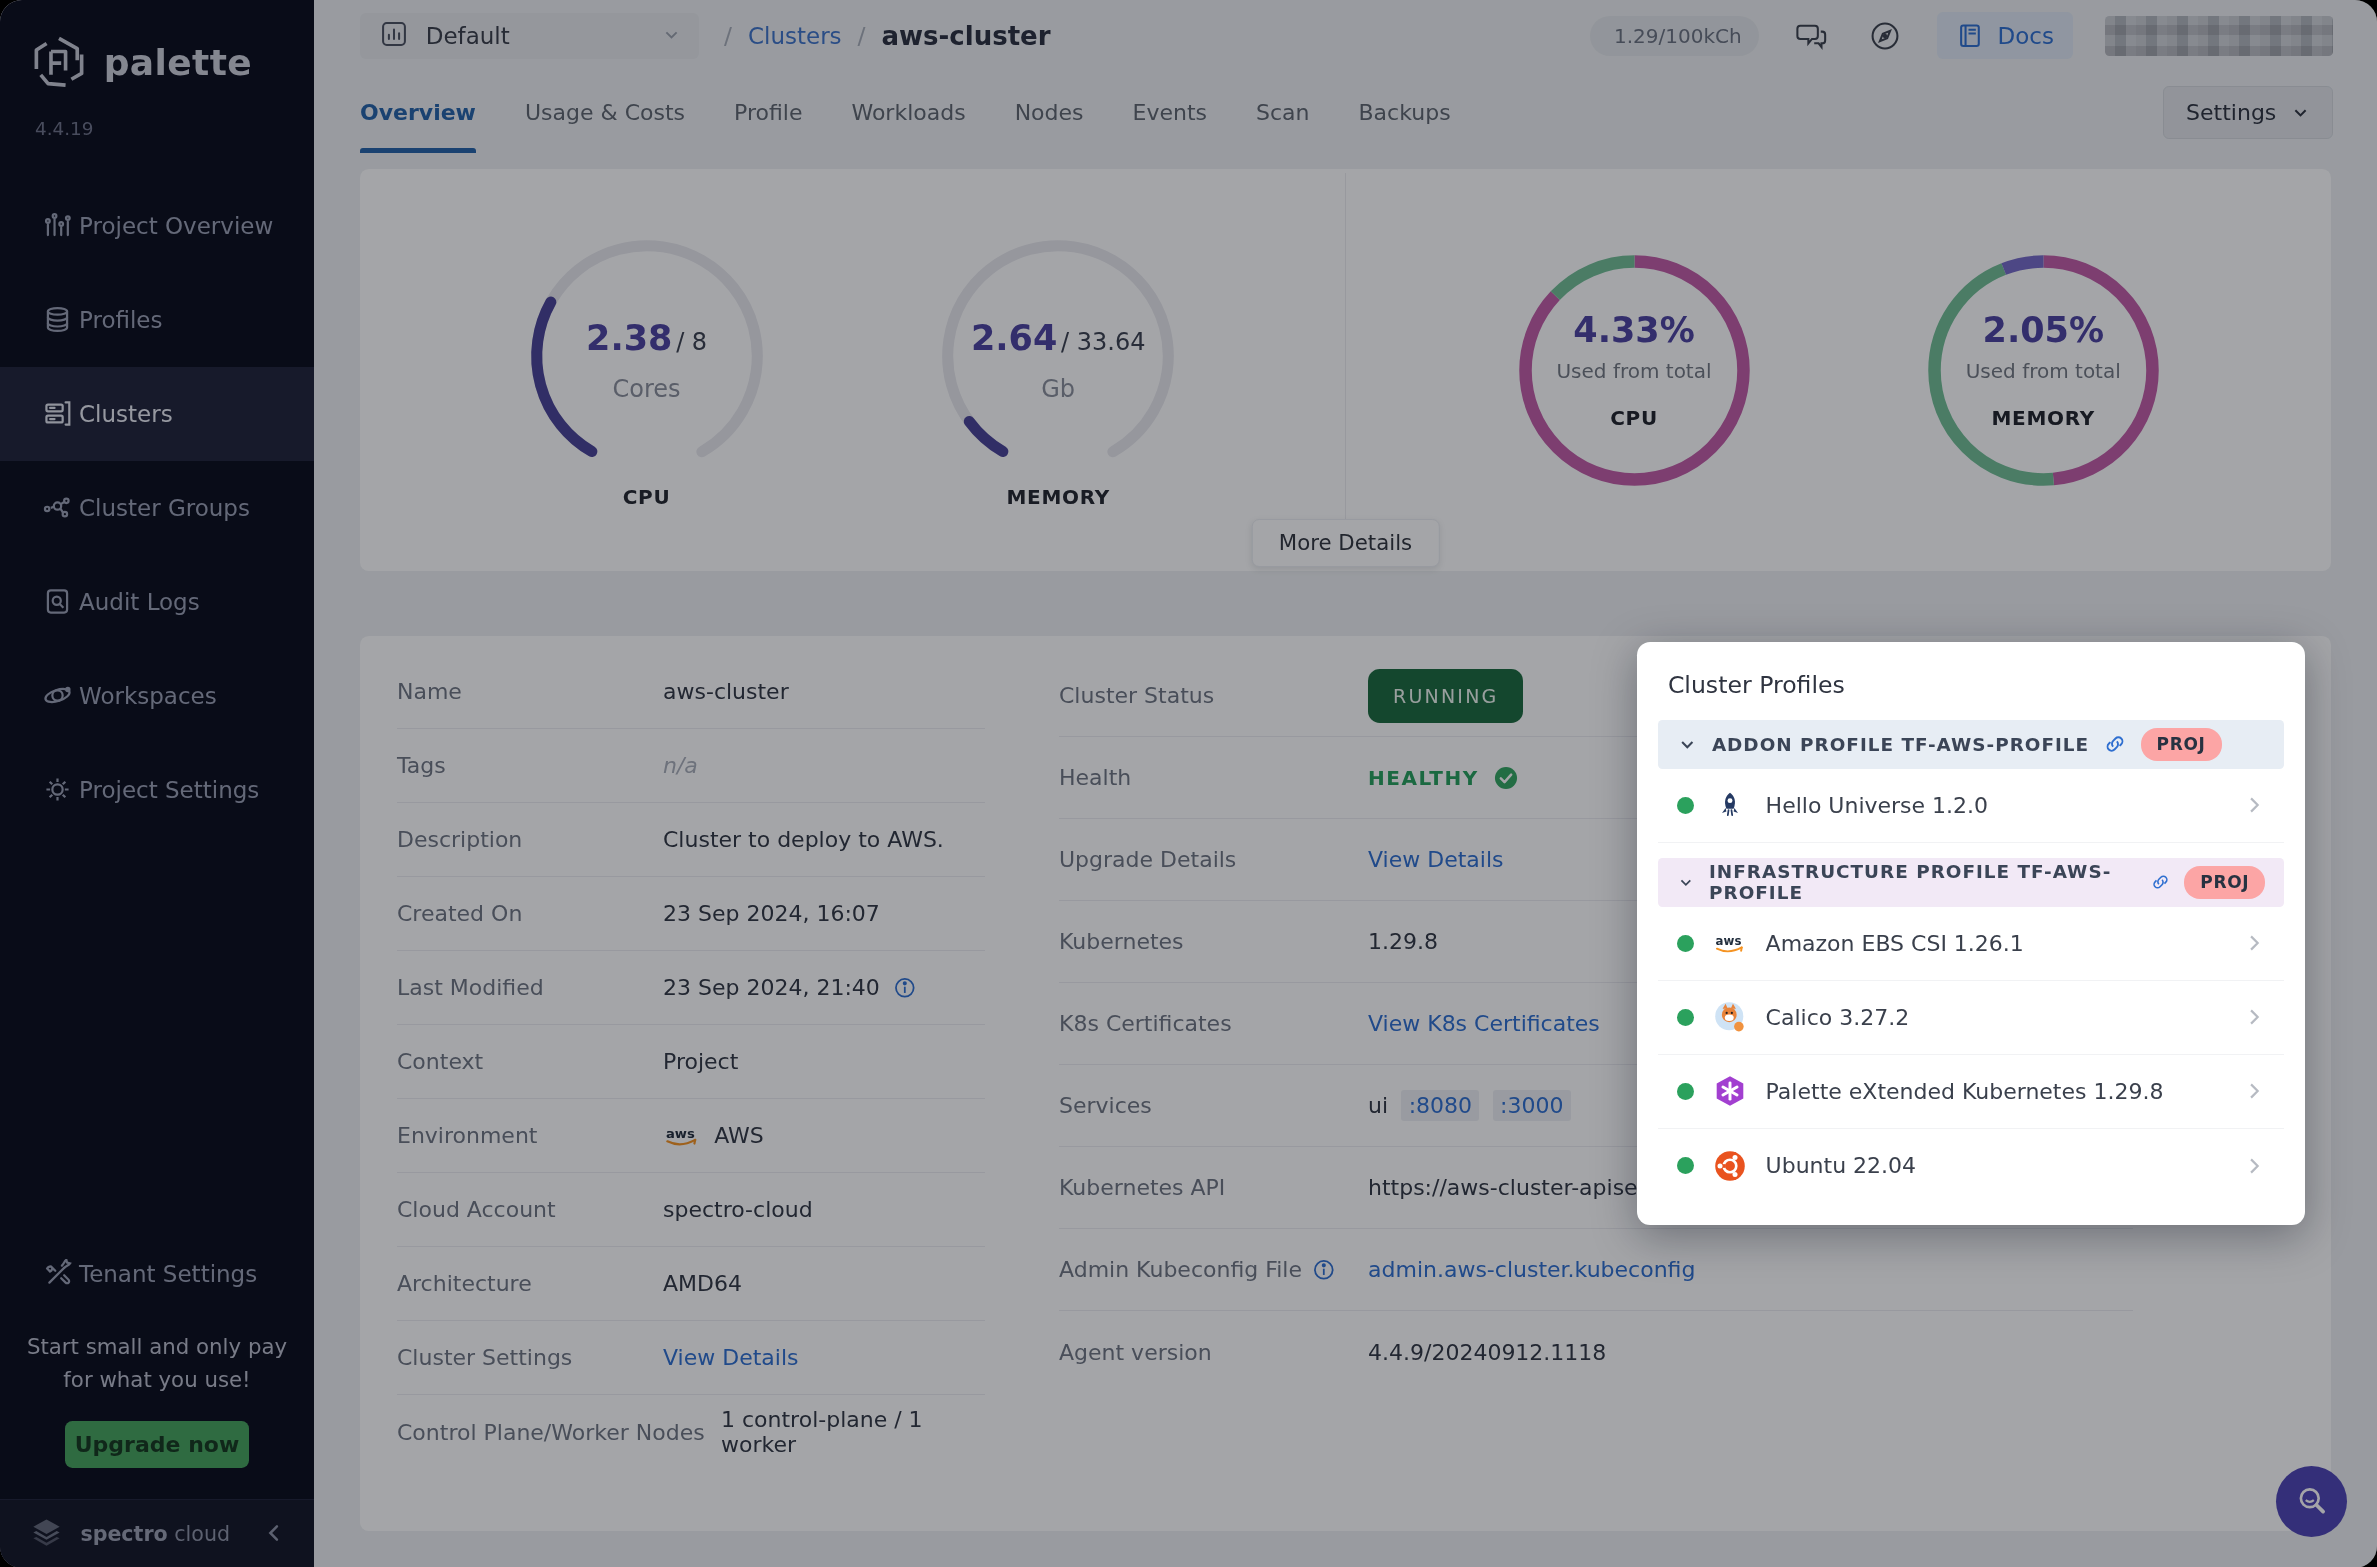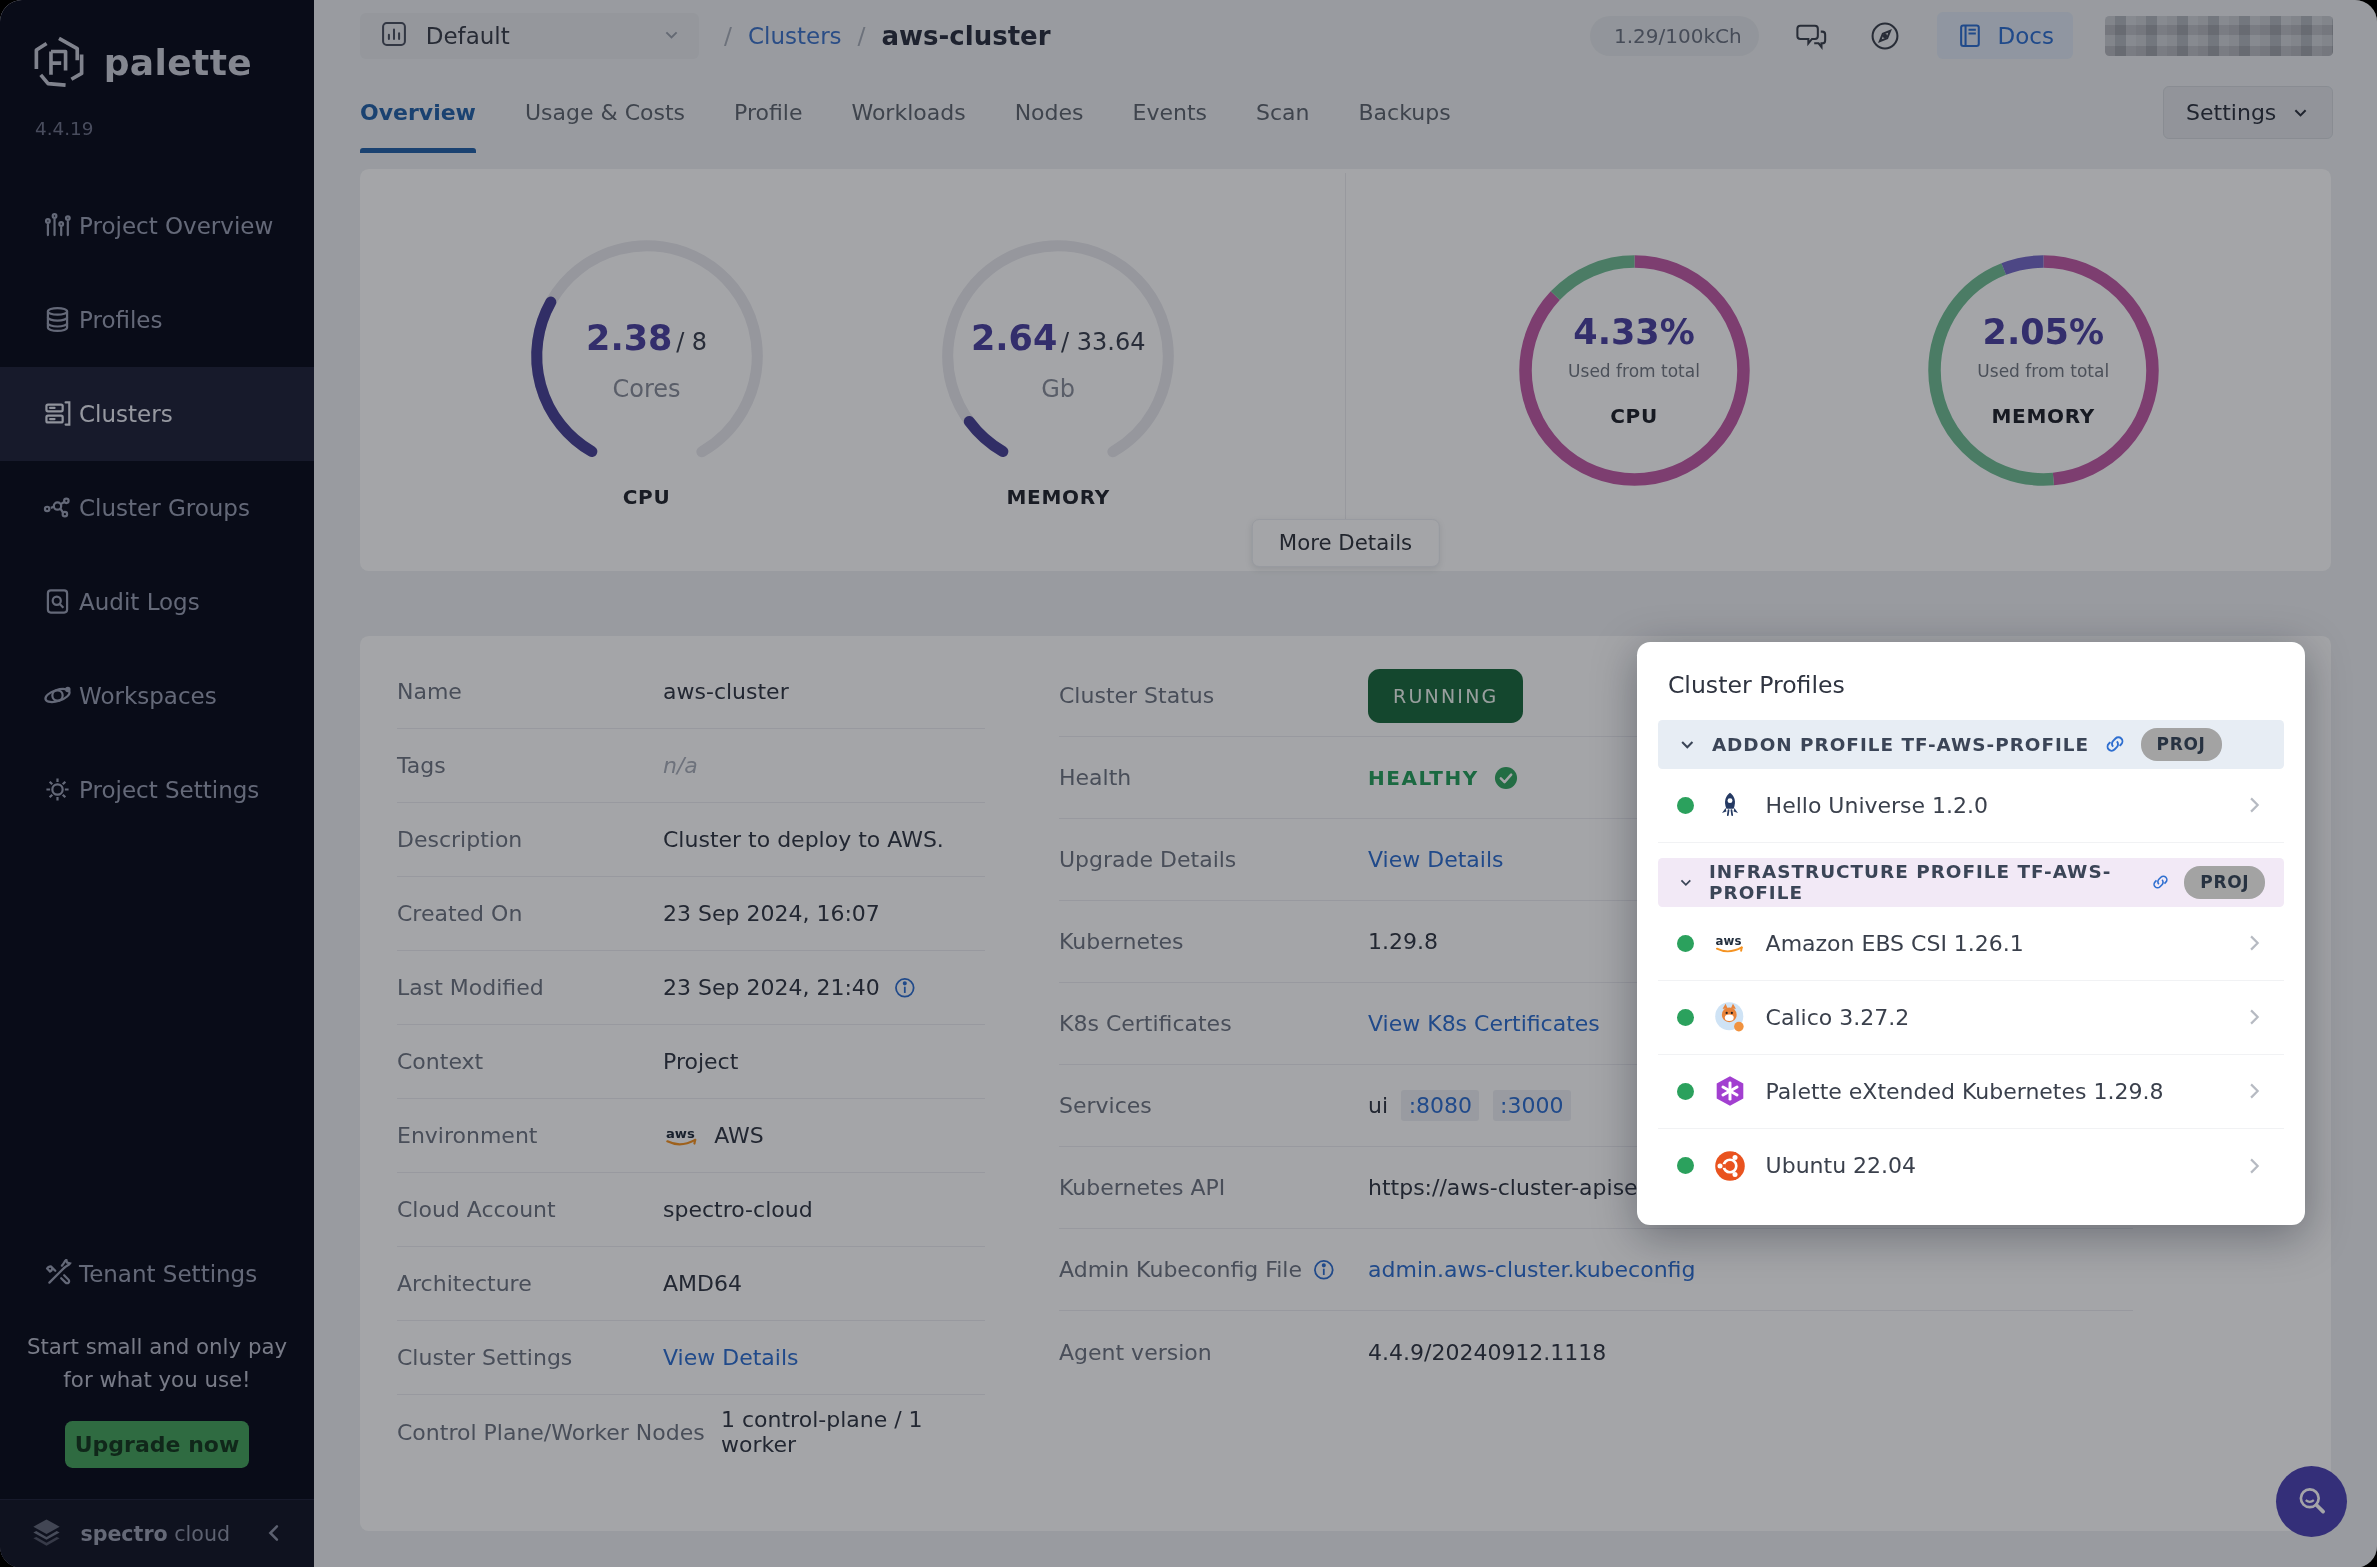--- a/index.html
+++ b/index.html
@@ -60,21 +60,21 @@
   .gauge svg { display:block; }
   .gauge-center { position:absolute; top:87px; left:0; right:0; }
   .gauge-val { font-size:35px; font-weight:700; color:#4c43a0; }
   .gauge-tot { font-size:24px; color:#3c4150; }
   .gauge-unit { margin-top:17px; font-size:24px; color:#8a8f9b; }
   .gauge-title { margin-top:4.4px; font-size:20px; font-weight:700; color:#23272f; letter-spacing:0.7px; }
 
   .donut { width:243px; height:243px; position:relative; }
   .donut-center { position:absolute; inset:0; display:flex; flex-direction:column; align-items:center; justify-content:center; gap:8.8px; }
   .donut-val { font-size:35px; font-weight:700; color:#4c43a0; }
-  .donut-sub { font-size:17px; color:#737983; }
+  .donut-sub { font-size:20px; color:#737983; }
   .donut-title { margin-top:14.7px; font-size:20px; font-weight:700; color:#20242c; letter-spacing:0.7px; }
 
   
   .details-card { margin-top:65px; min-height:895px; display:flex; padding:19px 0 22px 0; }
   .dcol { padding:0 37px; }
   .dcol-left { width:662px; flex:0 0 662px; }
   .dcol-right { flex:1; max-width:1148px; }
   .drow { display:flex; align-items:center; min-height:74px; border-bottom:0.7px solid #ededf1; }
   .dcol-right .drow { min-height:82px; }
   .drow:last-child { border-bottom:none; }
@@ -91,21 +91,21 @@
   
   .dim { position:absolute; inset:0; background:rgba(9,11,20,.37); z-index:40; pointer-events:none; }
 
   
   .popup { position:absolute; left:1637px; top:642px; width:668px; background:#fff; border-radius:13.2px; z-index:60; box-shadow:0 10.3px 44px rgba(10,14,30,.35); padding:25px 20.6px 22px 20.6px; }
   .popup-title { font-size:23.6px; color:#2f3440; margin:4.4px 0 20.6px 10.3px; }
   .sec-head { height:49px; border-radius:4.4px; display:flex; align-items:center; gap:14.7px; padding:0 19px; cursor:pointer; }
   .sec-head.addon { background:#e7edf4; }
   .sec-head.infra { background:#f2e9f6; }
   .sec-title { font-size:18.4px; font-weight:600; color:#3b4557; letter-spacing:1px; }
-  .badge { background:#a3a3a3; border-radius:16px; padding:6.6px 16px; font-size:17px; font-weight:600; color:#273241; letter-spacing:0.7px; }
+  .badge { background:#fca5a5; border-radius:16px; padding:6.6px 16px; font-size:17px; font-weight:600; color:#273241; letter-spacing:0.7px; }
   .prow { display:flex; align-items:center; gap:19px; min-height:74px; padding:0 19px; border-bottom:1.5px solid #f1f2f4; cursor:pointer; }
   .prow:last-child { border-bottom:none; }
   .pdot { width:17px; height:17px; border-radius:50%; background:#2ba15d; flex:0 0 17px; }
   .picon { width:34px; height:34px; display:flex; align-items:center; justify-content:center; flex:0 0 34px; }
   .plabel2 { font-size:22px; color:#3a404c; }
   .prow .chev { margin-left:auto; }
   .sec-gap { height:14.7px; }
 
   
   .fab { position:absolute; left:2276px; top:1466px; width:71px; height:71px; border-radius:50%; background:#4f45b5; border:none; display:flex; align-items:center; justify-content:center; z-index:30; cursor:pointer; }

